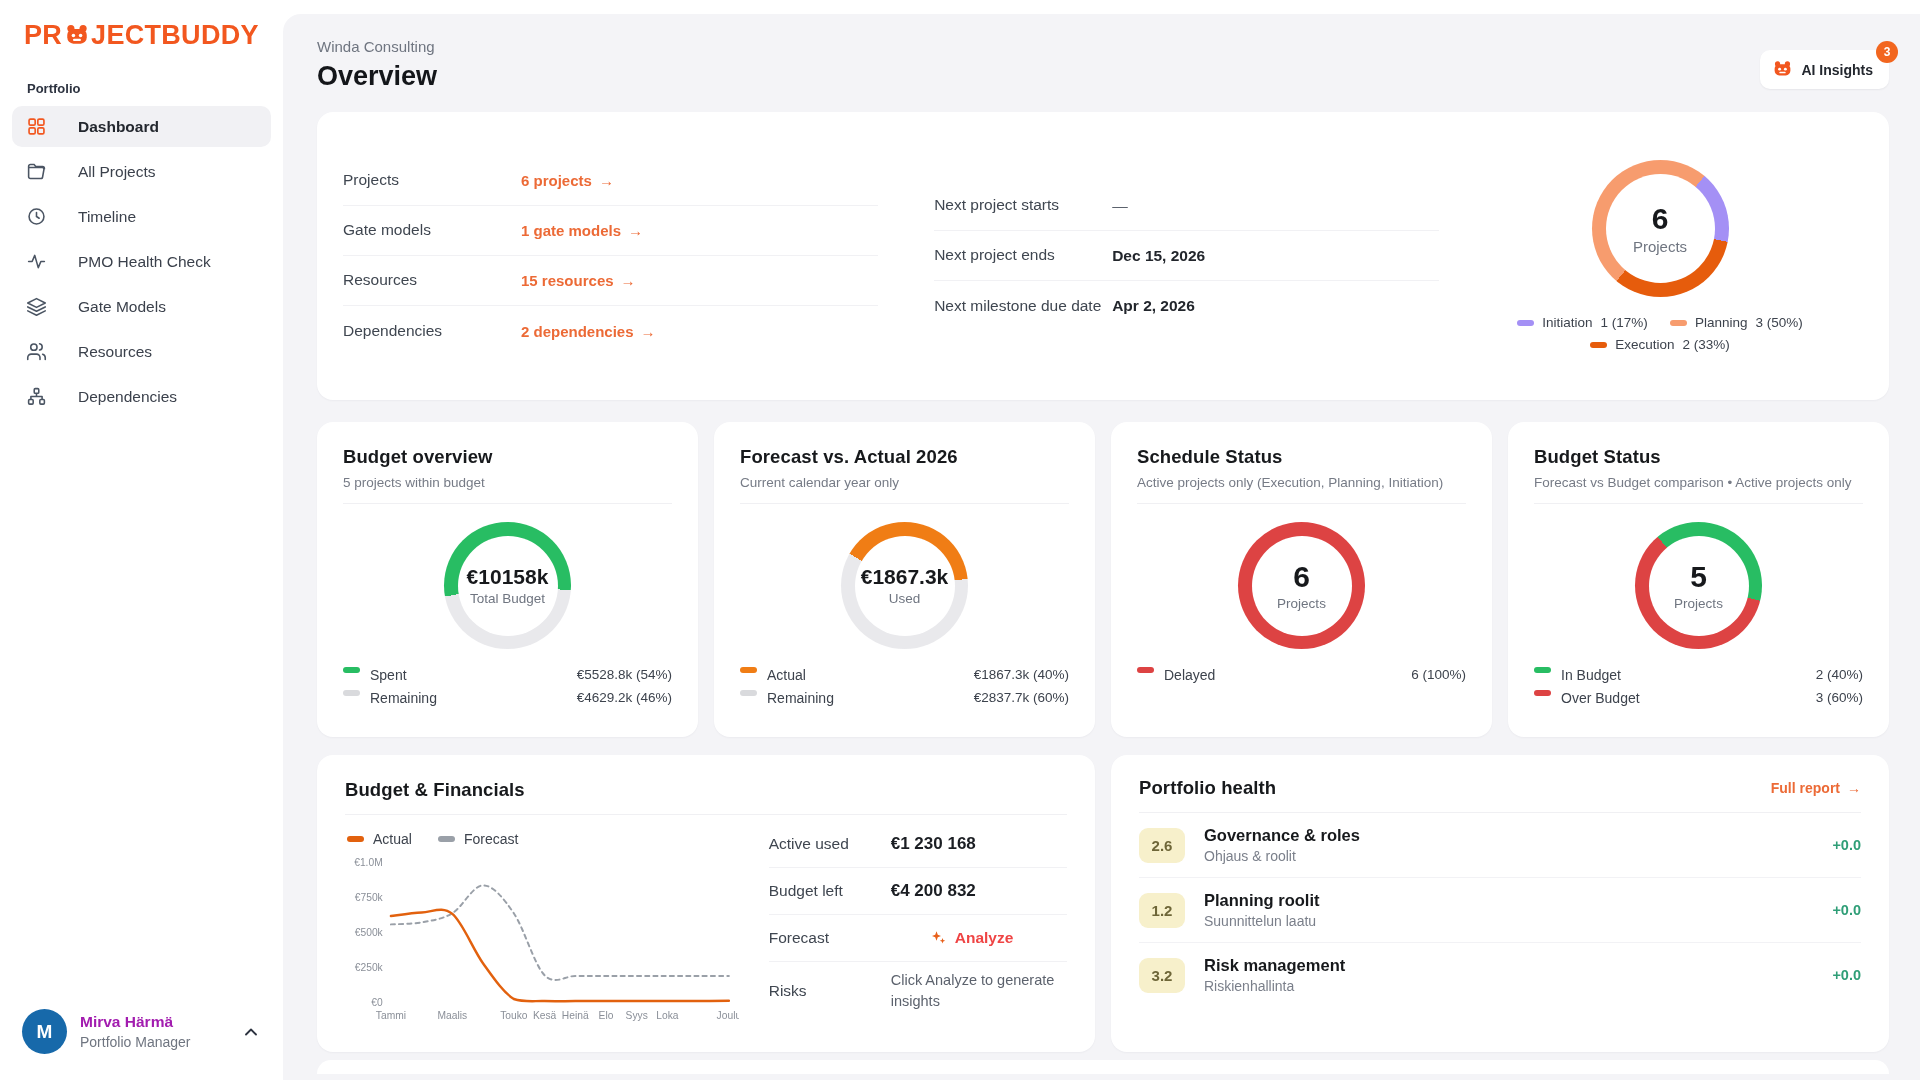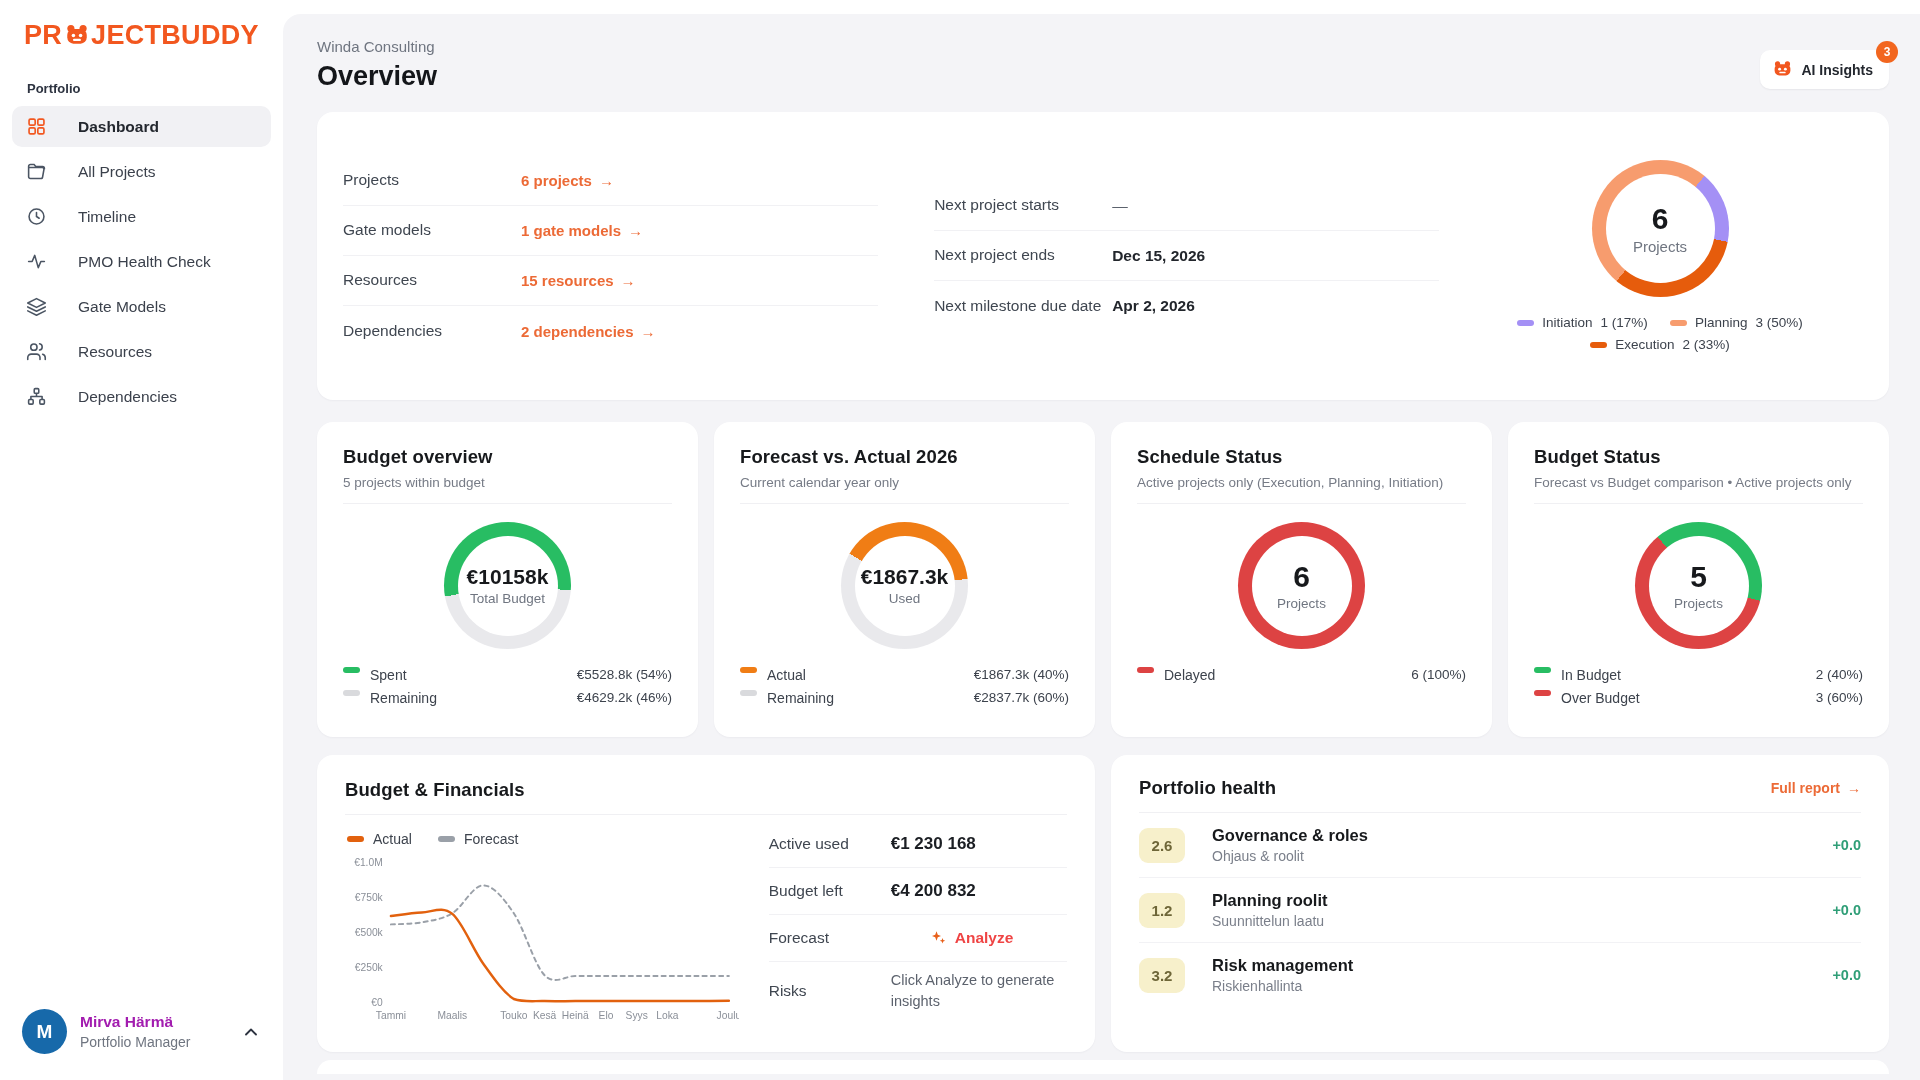--- a/index.html
+++ b/index.html
@@ -100,21 +100,21 @@
 
   
   .ph-card{padding:22px 28px;display:flex;flex-direction:column}
   .ph-head{display:flex;align-items:center;justify-content:space-between}
   .ph-link{font-size:14px;font-weight:700;color:#ec6a36;cursor:pointer}
   .ph-link::after{content:"\2192";margin-left:7px}
   .ph-row{display:flex;align-items:center;padding:13px 0;border-bottom:1px solid #f2f2f5;cursor:pointer}
   .ph-row:last-child{border-bottom:none}
   .score{width:46px;height:35px;border-radius:9px;background:#f7f0cb;color:#6e6638;font-size:15px;font-weight:700;
     display:flex;align-items:center;justify-content:center;flex:none}
-  .ph-texts{margin-left:27px}
+  .ph-texts{margin-left:19px}
   .ph-title{font-size:16.5px;font-weight:700;color:#17191c}
   .ph-sub{font-size:14px;color:#7a7f8a;margin-top:3px}
   .ph-delta{margin-left:auto;font-size:14.5px;font-weight:700;color:#2f9e77}
 
   .peek{height:14px;background:#fff;border-radius:14px 14px 0 0;margin-top:8px;flex:none}
 </style>
 </head>
 <body>
 
 <div id="app">

